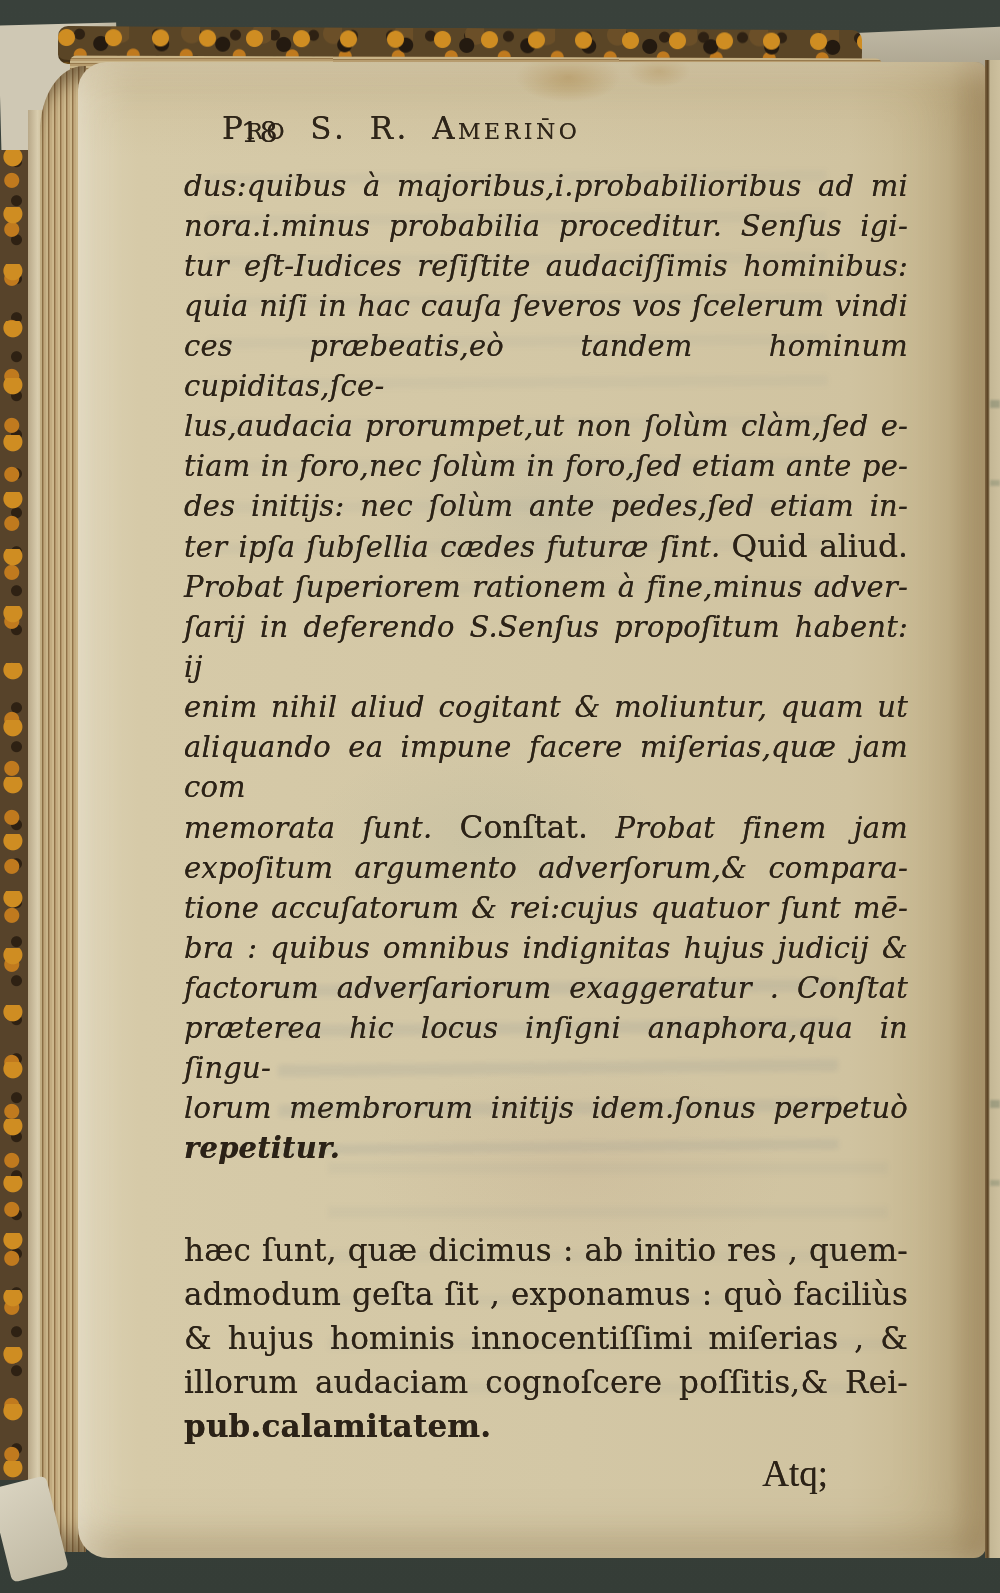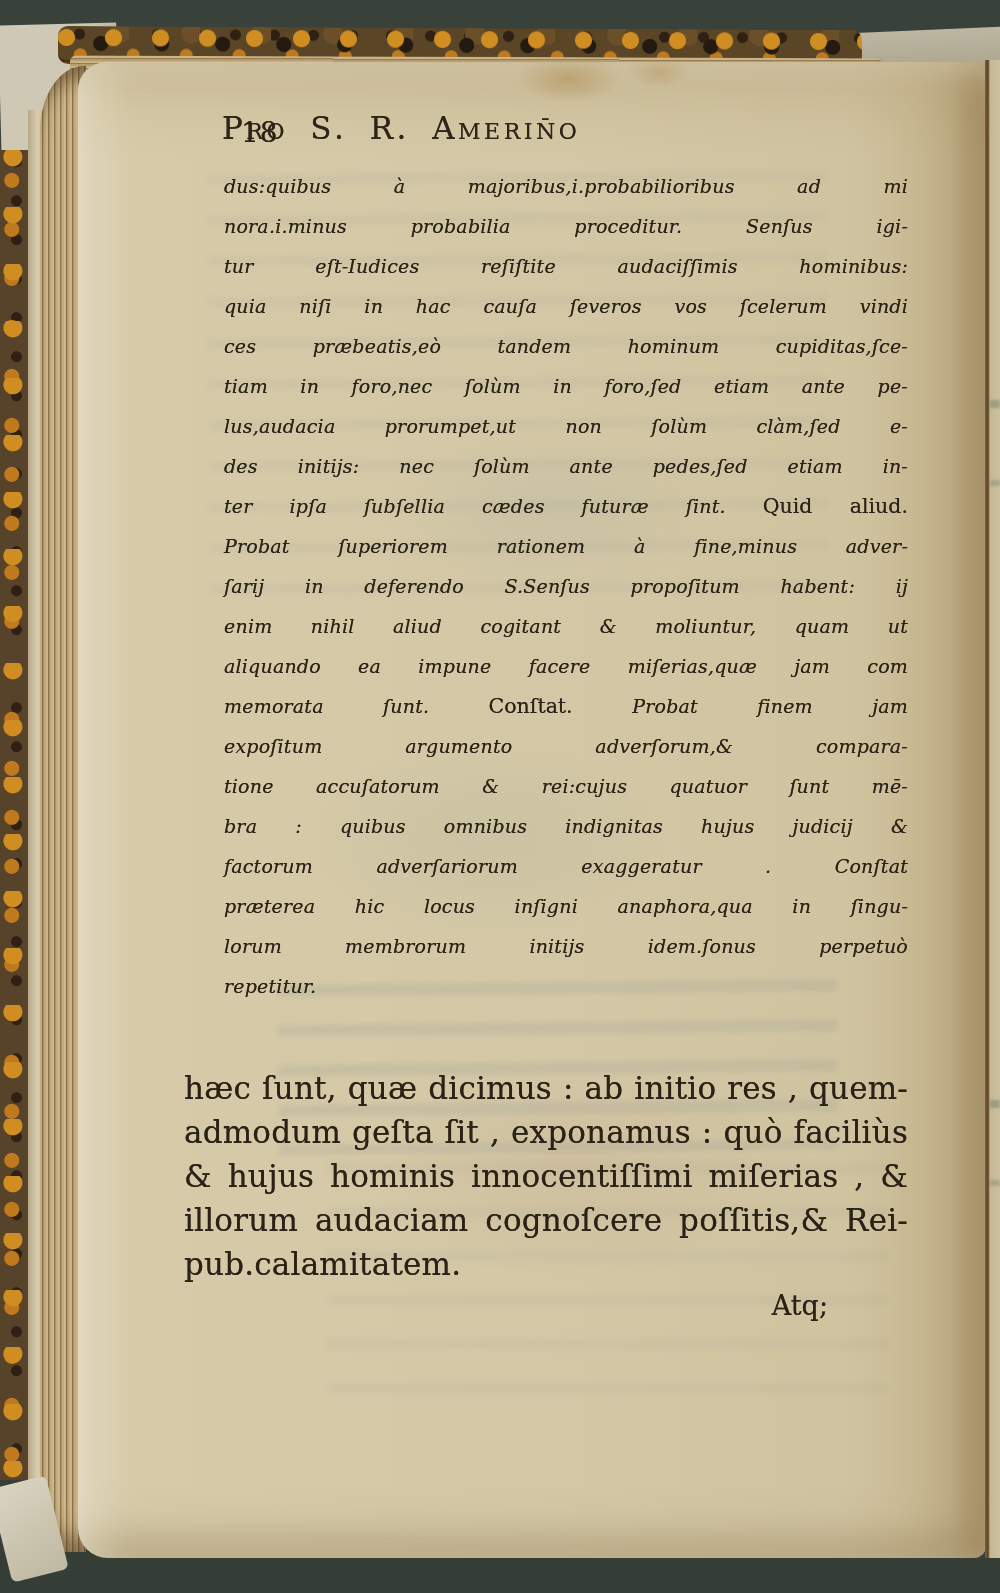--- a/index.html
+++ b/index.html
@@ -82,29 +82,29 @@
     transform:rotate(-0.6deg);}
   .ghost-c{left:250px;top:1100px;width:560px;height:240px;opacity:0.5;
     background:repeating-linear-gradient(180deg, rgba(95,115,130,0.10) 0 12px, transparent 12px 44px);}
   
   .text-block{position:absolute;left:106px;top:48px;width:724px;z-index:2;color:#2b2217;
     text-shadow:0 0 0.6px rgba(43,32,18,0.75);}
   .hdr{position:relative;height:44px;margin-bottom:12px;}
   .pagenum{position:absolute;left:57px;top:6px;font-size:28px;letter-spacing:1px;}
   .running-title{display:block;text-align:left;padding-left:38px;
     font-variant:small-caps;font-size:31px;letter-spacing:3.5px;word-spacing:9px;color:#2e2519;}
-  .commentary{font-size:19px;line-height:40px;margin-left:40px;}
+  .commentary{font-size:29px;line-height:40px;}
   .bodytext{margin-top:60px;font-size:31px;line-height:44px;letter-spacing:0.2px;}
   .tline{text-align:justify;text-align-last:justify;}
-  .tline.nofill{text-align-last:left;}
+  .tline.nofill{text-align-last:left;font-weight:bold;}
   .tline.indent{text-indent:96px;}
   .seg-italic{font-style:italic;letter-spacing:0.2px;}
   .seg-lemma{font-style:normal;font-size:1.08em;}
   .seg-roman{font-style:normal;}
-  .catchword-row{text-align:right;padding-right:80px;margin-top:4px;font-size:27px;}
+  .catchword-row{text-align:right;padding-right:80px;margin-top:4px;font-size:37px;font-family:Liberation Serif, serif;}
 </style>
 </head>
 <body>
 
 <div class="scene">
   <div class="cover-tl"></div>
   <div class="cover-tr"></div>
   <div class="marble-top"></div>
   <div class="page-edges-top"></div>
   <div class="marble-left"></div>
@@ -121,22 +121,22 @@
       <div class="hdr">
         <span class="pagenum">18</span>
         <span class="running-title">Pro S. R. Amerin̄o</span>
       </div>
       <div class="commentary">
           <div class="tline"><span class="seg-italic">dus:quibus à majoribus,i.probabilioribus ad mi</span></div>
           <div class="tline"><span class="seg-italic">nora.i.minus probabilia proceditur. Senſus igi-</span></div>
           <div class="tline"><span class="seg-italic">tur eſt-Iudices reſiſtite audaciſſimis hominibus:</span></div>
           <div class="tline"><span class="seg-italic">quia niſi in hac cauſa ſeveros vos ſcelerum vindi</span></div>
           <div class="tline"><span class="seg-italic">ces præbeatis,eò tandem hominum cupiditas,ſce-</span></div>
+          <div class="tline"><span class="seg-italic">lus,audacia prorumpet,ut non ſolùm clàm,ſed e-</span></div>
           <div class="tline"><span class="seg-italic">tiam in foro,nec ſolùm in foro,ſed etiam ante pe-</span></div>
-          <div class="tline"><span class="seg-italic">lus,audacia prorumpet,ut non ſolùm clàm,ſed e-</span></div>
           <div class="tline"><span class="seg-italic">des initijs: nec ſolùm ante pedes,ſed etiam in-</span></div>
           <div class="tline"><span class="seg-italic">ter ipſa ſubſellia cædes futuræ ſint. </span><span class="seg-lemma">Quid aliud.</span></div>
           <div class="tline"><span class="seg-italic">Probat ſuperiorem rationem à fine,minus adver-</span></div>
           <div class="tline"><span class="seg-italic">ſarij in deferendo S.Senſus propoſitum habent: ij</span></div>
           <div class="tline"><span class="seg-italic">enim nihil aliud cogitant &amp; moliuntur, quam ut</span></div>
           <div class="tline"><span class="seg-italic">aliquando ea impune facere miſerias,quæ jam com</span></div>
           <div class="tline"><span class="seg-italic">memorata ſunt. </span><span class="seg-lemma">Conſtat. </span><span class="seg-italic">Probat finem jam</span></div>
           <div class="tline"><span class="seg-italic">expoſitum argumento adverſorum,&amp; compara-</span></div>
           <div class="tline"><span class="seg-italic">tione accuſatorum &amp; rei:cujus quatuor ſunt mē-</span></div>
           <div class="tline"><span class="seg-italic">bra : quibus omnibus indignitas hujus judicij &amp;</span></div>

